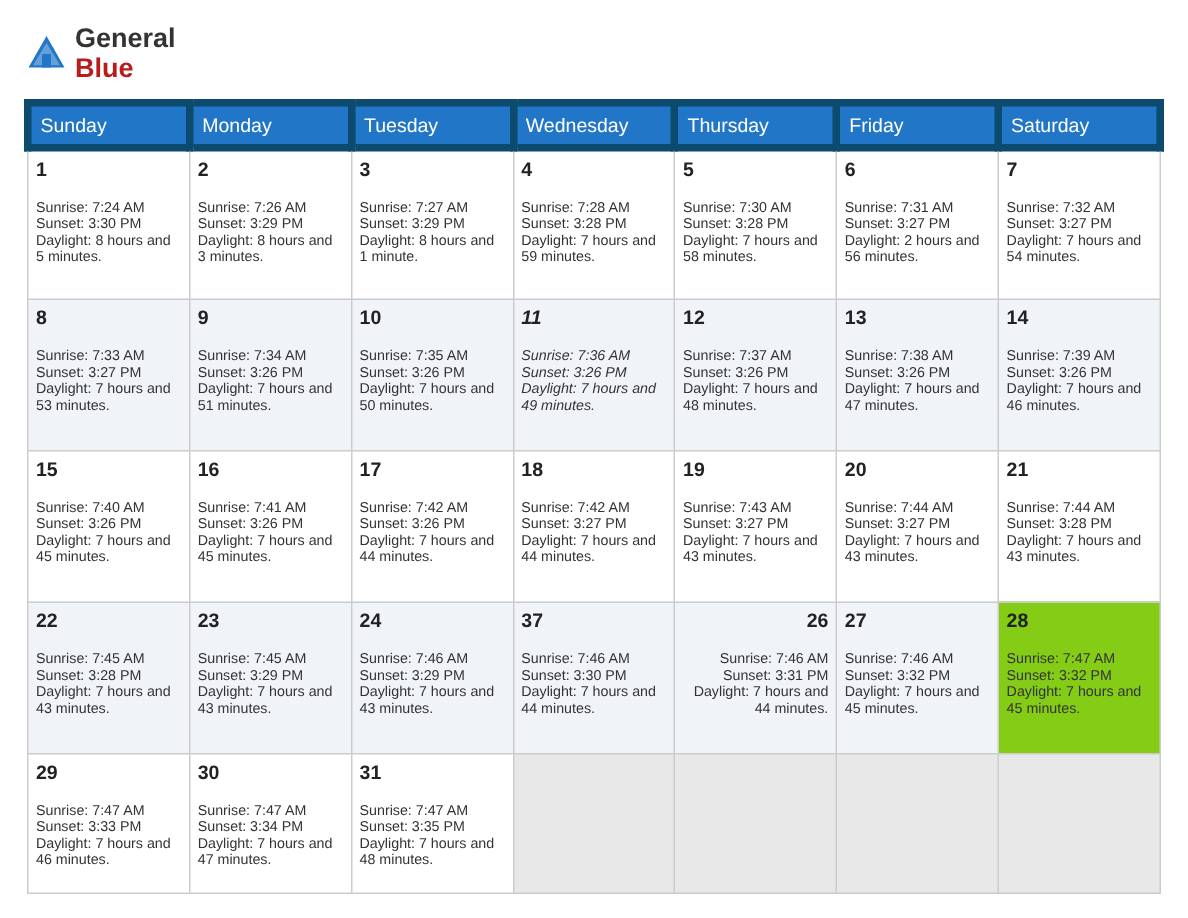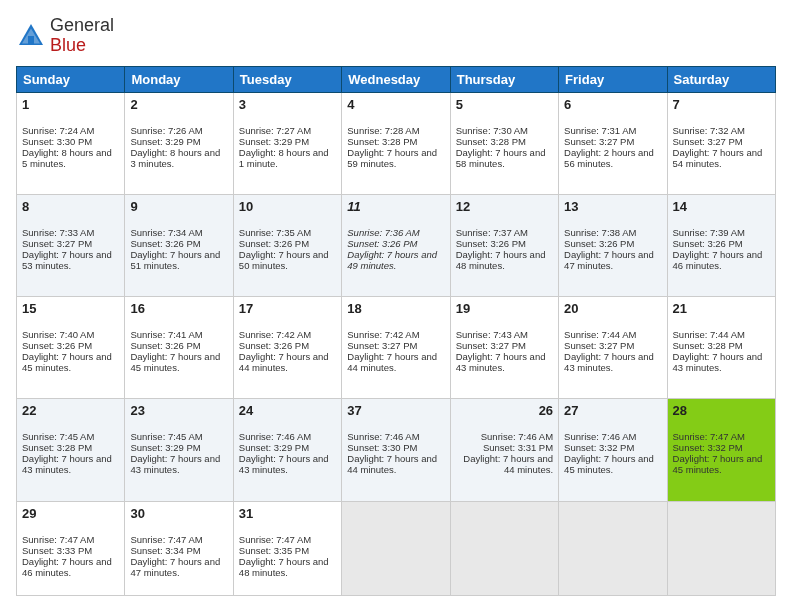--- a/index.html
+++ b/index.html
@@ -23,21 +23,21 @@
       align-items: flex-start;
       margin-bottom: 10px;
     }
     .logo {
       display: flex;
       align-items: center;
       gap: 4px;
     }
     .logo-text {
       font-size: 18px;
-      font-weight: normal;
+      font-weight: bold;
       line-height: 1.1;
     }
     .logo-text .general { color: #333; }
     .logo-text .blue { color: #b91c1c; }
     .logo-icon {
       width: 30px;
       height: 30px;
     }
     .title-block {
       text-align: right;
@@ -58,22 +58,22 @@
       border-collapse: collapse;
       width: 100%;
       table-layout: fixed;
     }
     .calendar th {
       background-color: #2176c7;
       color: #fff;
       text-align: left;
       padding: 5px 6px;
       font-size: 13px;
-      font-weight: bold;
-      border: 1px solid #0c4a6e;
+      font-weight: normal;
+      border: 5px solid #0c4a6e;
     }
     .calendar td {
       vertical-align: top;
       border: 1px solid #ccc;
       padding: 4px 5px;
       font-size: 9.5px;
       color: #333;
       background: #fff;
       height: 88px;
     }

